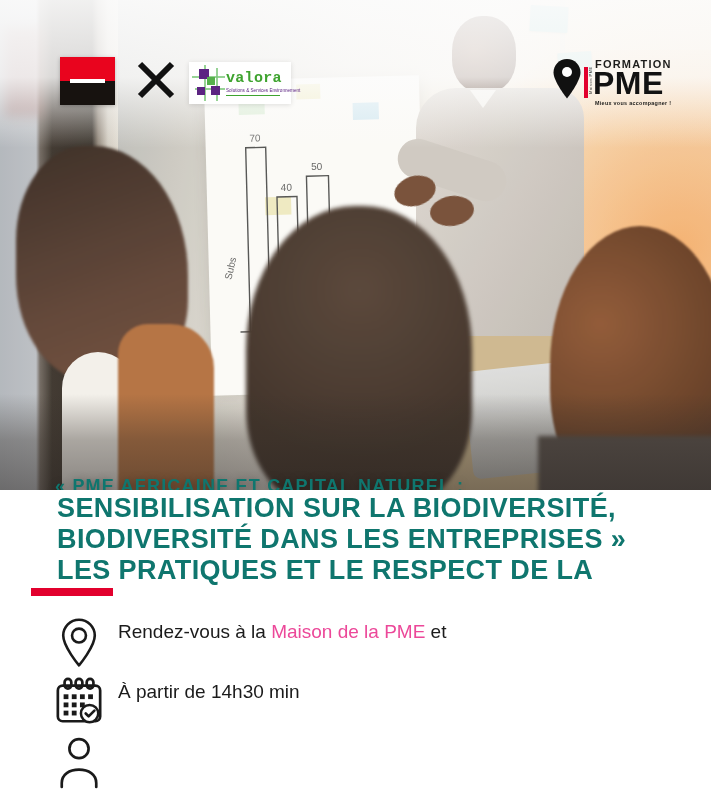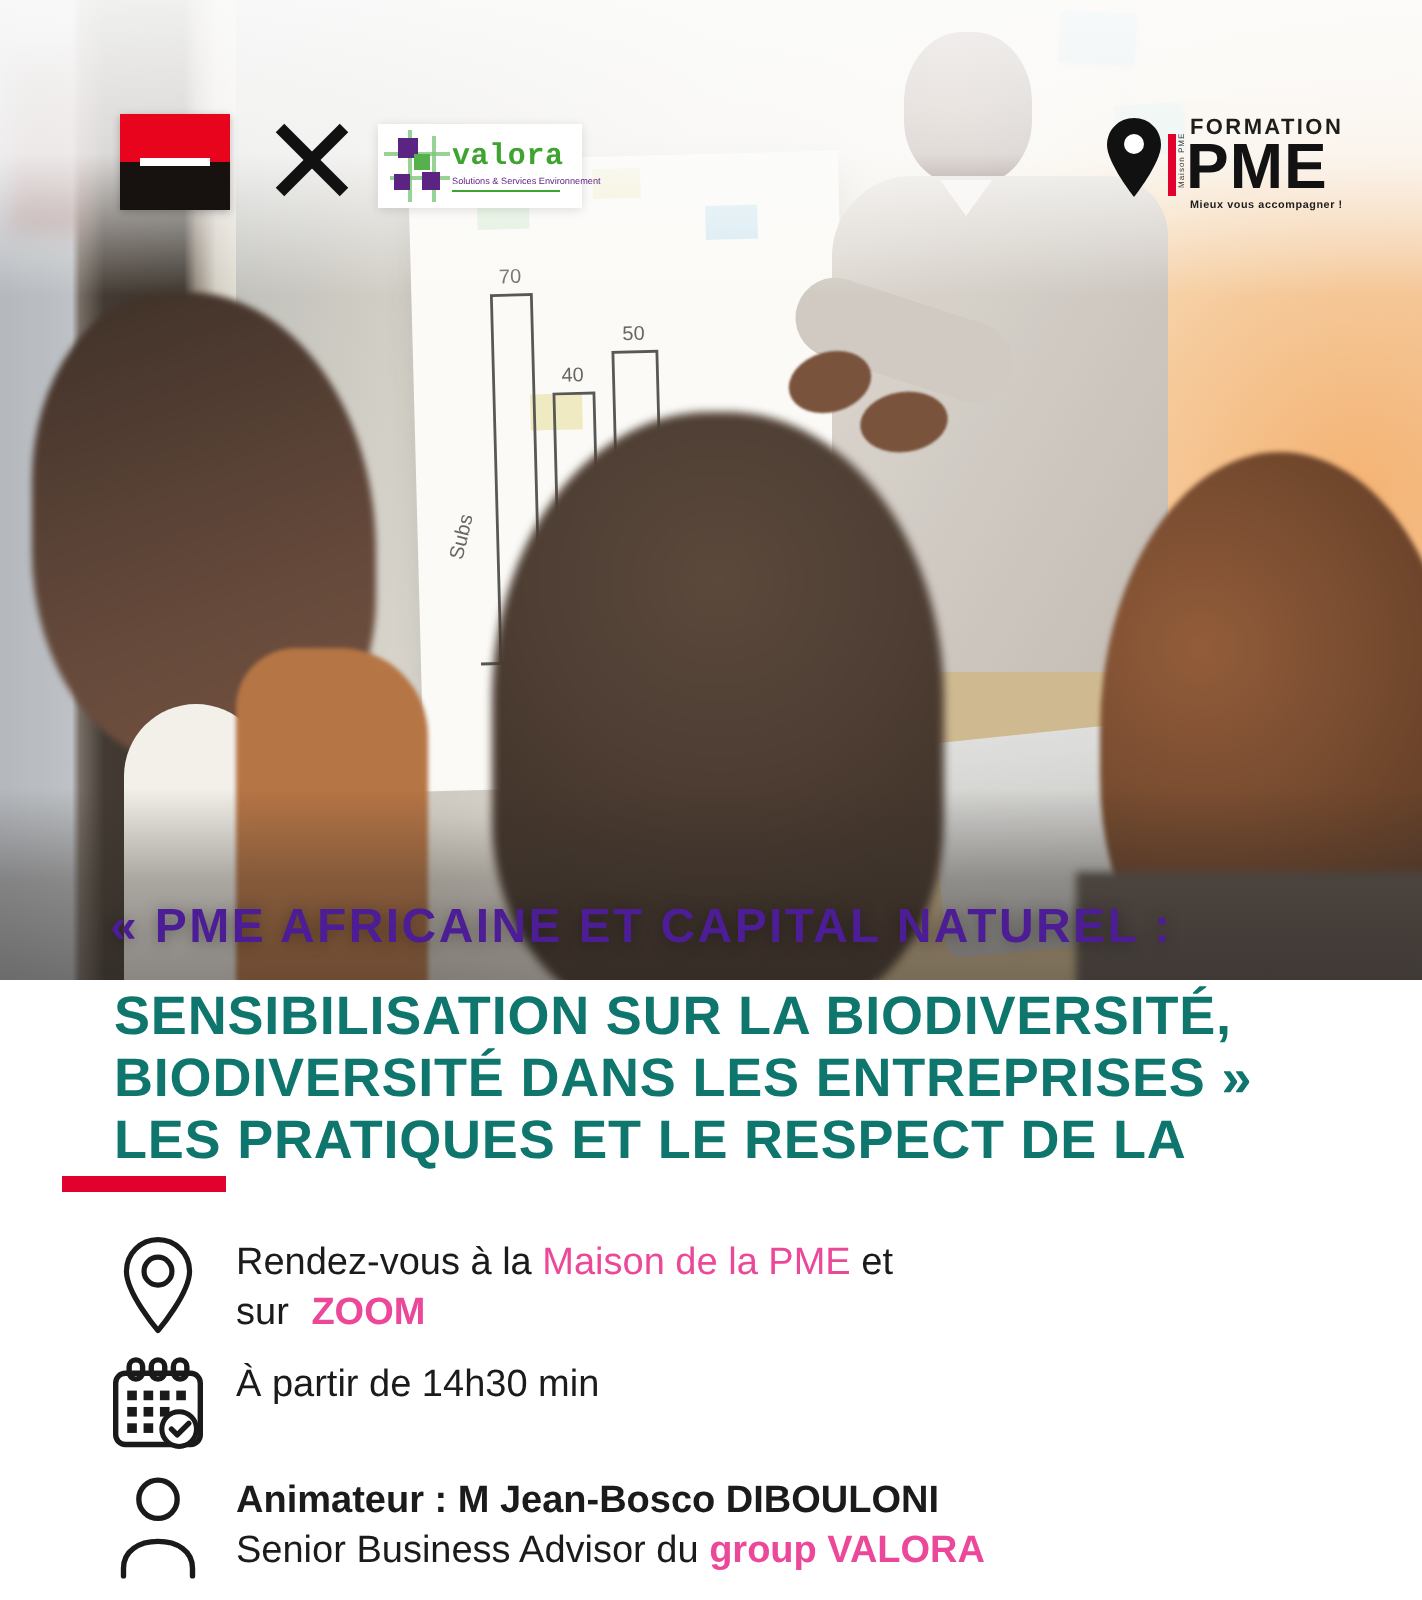--- a/index.html
+++ b/index.html
@@ -60,21 +60,21 @@
   .valora-underline { position:absolute; left:37px; top:33px; width:54px; height:1px; background:#3ea32f; }
   .pme-logo { position:absolute; left:552px; top:56px; width:126px; height:52px; }
   .pme-pin { position:absolute; left:0; top:2px; }
   .pme-redbar { position:absolute; left:32px; top:11px; width:4px; height:31px; background:#e2002d; }
   .pme-side { position:absolute; left:36px; top:38px; font-size:4px; color:#333; transform:rotate(-90deg); transform-origin:left top; letter-spacing:.5px; }
   .pme-top { position:absolute; left:43px; top:2px; font-size:11px; font-weight:bold; color:#1d1d1b; letter-spacing:1.2px; }
   .pme-main { position:absolute; left:41px; top:9px; font-size:32px; font-weight:700; color:#121212; letter-spacing:.5px; }
   .pme-tag { position:absolute; left:43px; top:44px; font-size:5.4px; font-weight:bold; color:#1d1d1b; letter-spacing:.3px; }
 
   
-  .title-line1 { position:absolute; left:55px; top:450px; font-size:24px; font-weight:bold; color:#4c1d95;
+  .title-line1 { position:absolute; left:55px; top:476px; font-size:18px; font-weight:bold; color:#0f766e;
     letter-spacing:1.2px; white-space:nowrap; text-shadow:0 1px 8px rgba(0,0,0,.35); }
   .title-black { position:absolute; left:57px; top:493px; font-size:27px; font-weight:bold; color:#0f766e;
     letter-spacing:.4px; line-height:1.14; }
   .title-black div { white-space:nowrap; }
   .title-underline { position:absolute; left:31px; top:588px; width:82px; height:8px; background:#e2002d; }
 
   
   .details { position:absolute; left:0; top:617px; width:711px; }
   .detail-row { display:flex; align-items:flex-start; padding-left:52px; margin-bottom:8px; }
   .detail-icon { width:54px; flex:none; margin-right:12px; display:flex; justify-content:center; }
@@ -206,21 +206,20 @@
 
     <div class="detail-row">
       <div class="detail-icon">
         <svg width="46" height="52" viewBox="0 0 48 56">
           <path class="stroke" d="M24 3 C14.6 3 7 10.6 7 20 c0 12 17 32 17 32 s17-20 17-32 C41 10.6 33.4 3 24 3 Z"></path>
           <circle class="stroke" cx="24" cy="20" r="7.5" stroke-width="4.5"></circle>
         </svg>
       </div>
       <div class="detail-text">
         <div><span>Rendez-vous à la </span><span class="red">Maison de la PME</span><span> et</span></div>
-        <div><span>sur </span><span class="red bold gap-left">ZOOM</span></div>
       </div>
     </div>
 
     <div class="detail-row">
       <div class="detail-icon">
         <svg width="50" height="50" viewBox="0 0 52 52">
           <rect class="stroke" x="4" y="9" width="44" height="37" rx="5"></rect>
           <rect class="stroke" x="11" y="2" width="7" height="10" rx="3.5" stroke-width="2.2"></rect>
           <rect class="stroke" x="22.5" y="2" width="7" height="10" rx="3.5" stroke-width="2.2"></rect>
           <rect class="stroke" x="34" y="2" width="7" height="10" rx="3.5" stroke-width="2.2"></rect>
@@ -244,20 +243,16 @@
       </div>
     </div>
 
     <div class="detail-row">
       <div class="detail-icon">
         <svg width="46" height="56" viewBox="0 0 48 56">
           <circle class="stroke" cx="24" cy="13" r="10"></circle>
           <path class="stroke" d="M6 53 v-4 c0-9 8-14 18-14 s18 5 18 14 v4"></path>
         </svg>
       </div>
-      <div class="detail-text">
-        <div class="bold">Animateur : M Jean-Bosco DIBOULONI</div>
-        <div><span>Senior Business Advisor du </span><span class="red bold">group VALORA</span></div>
-      </div>
     </div>
 
   </div>
 </div>
 
 </body></html>

